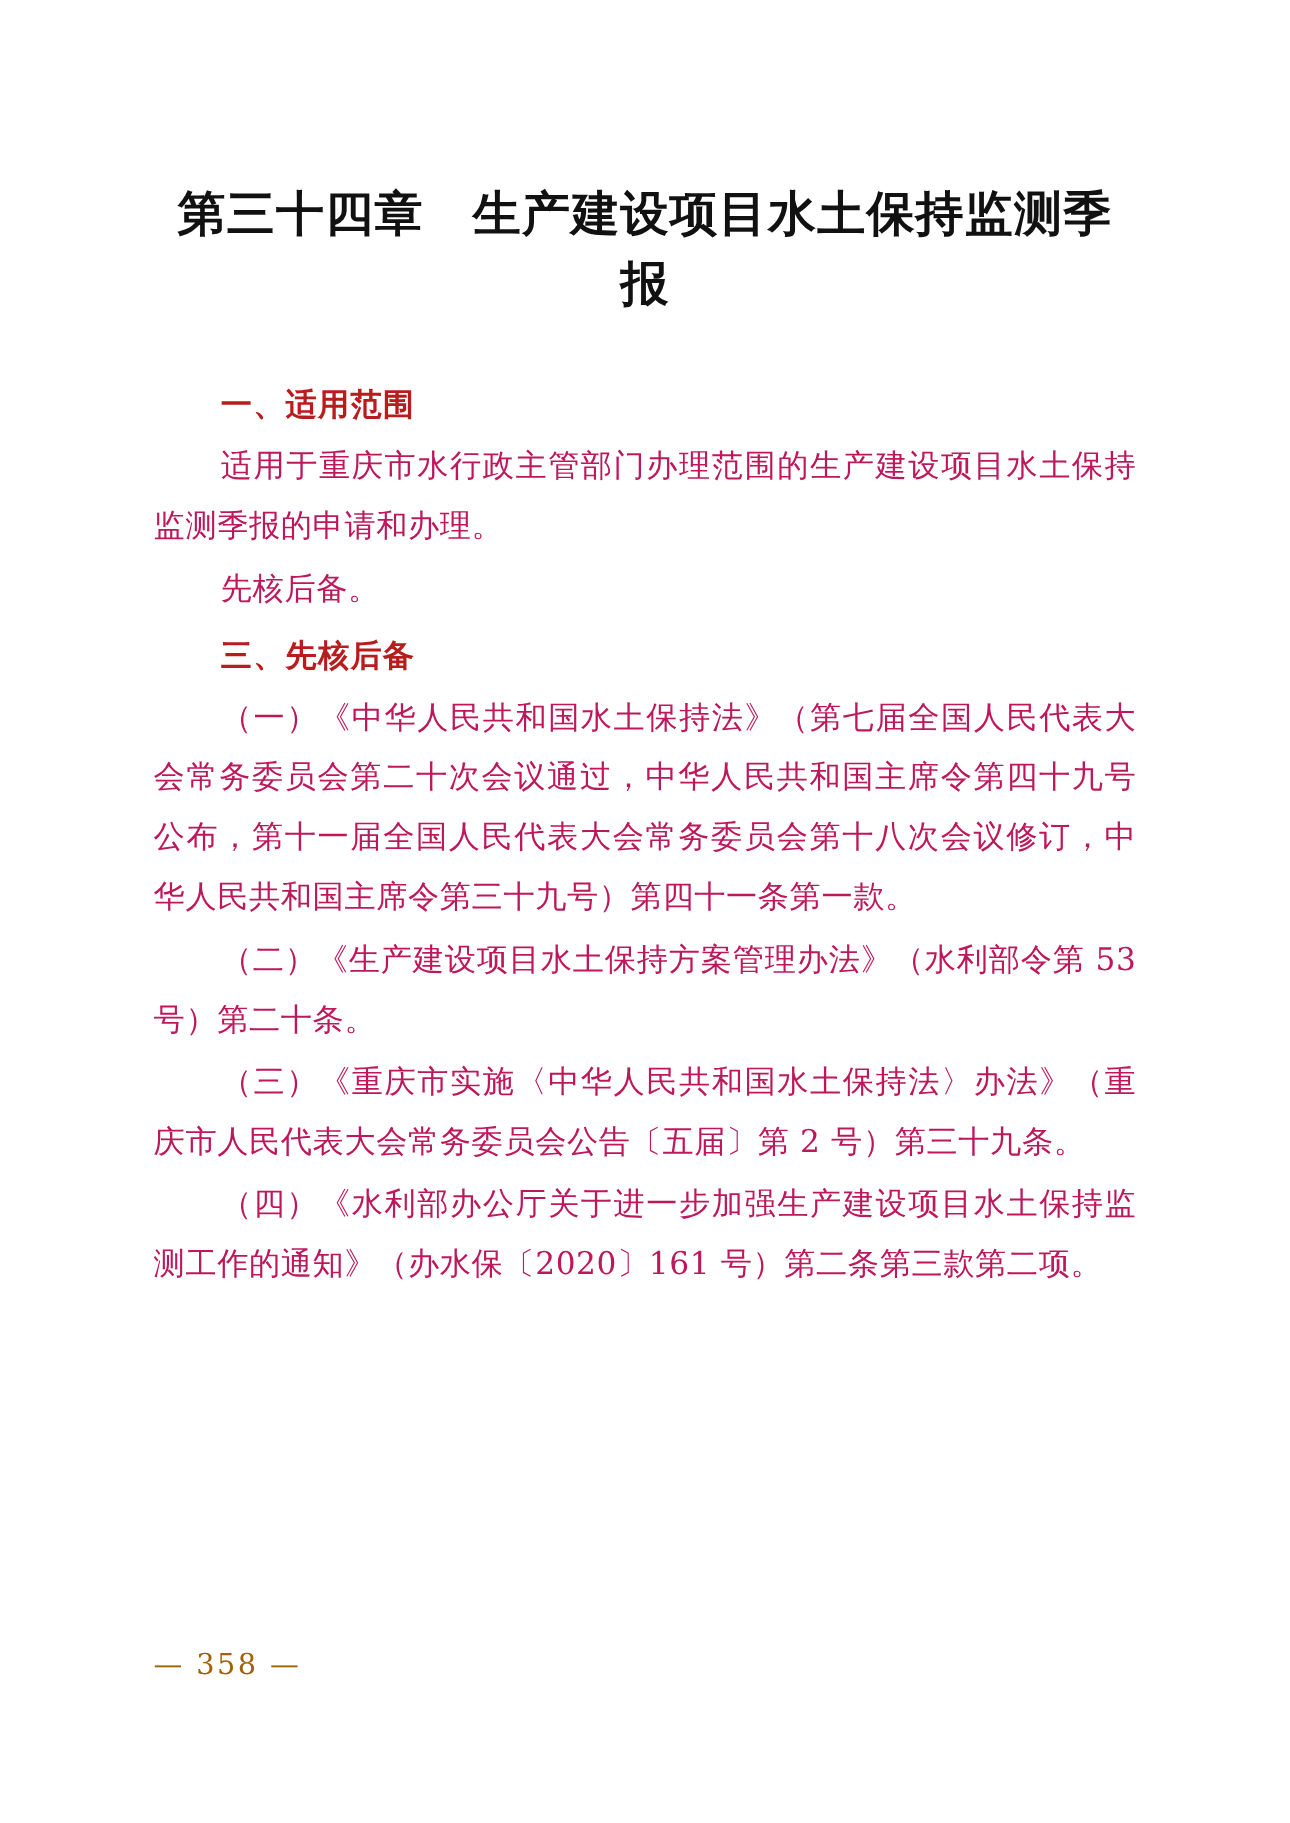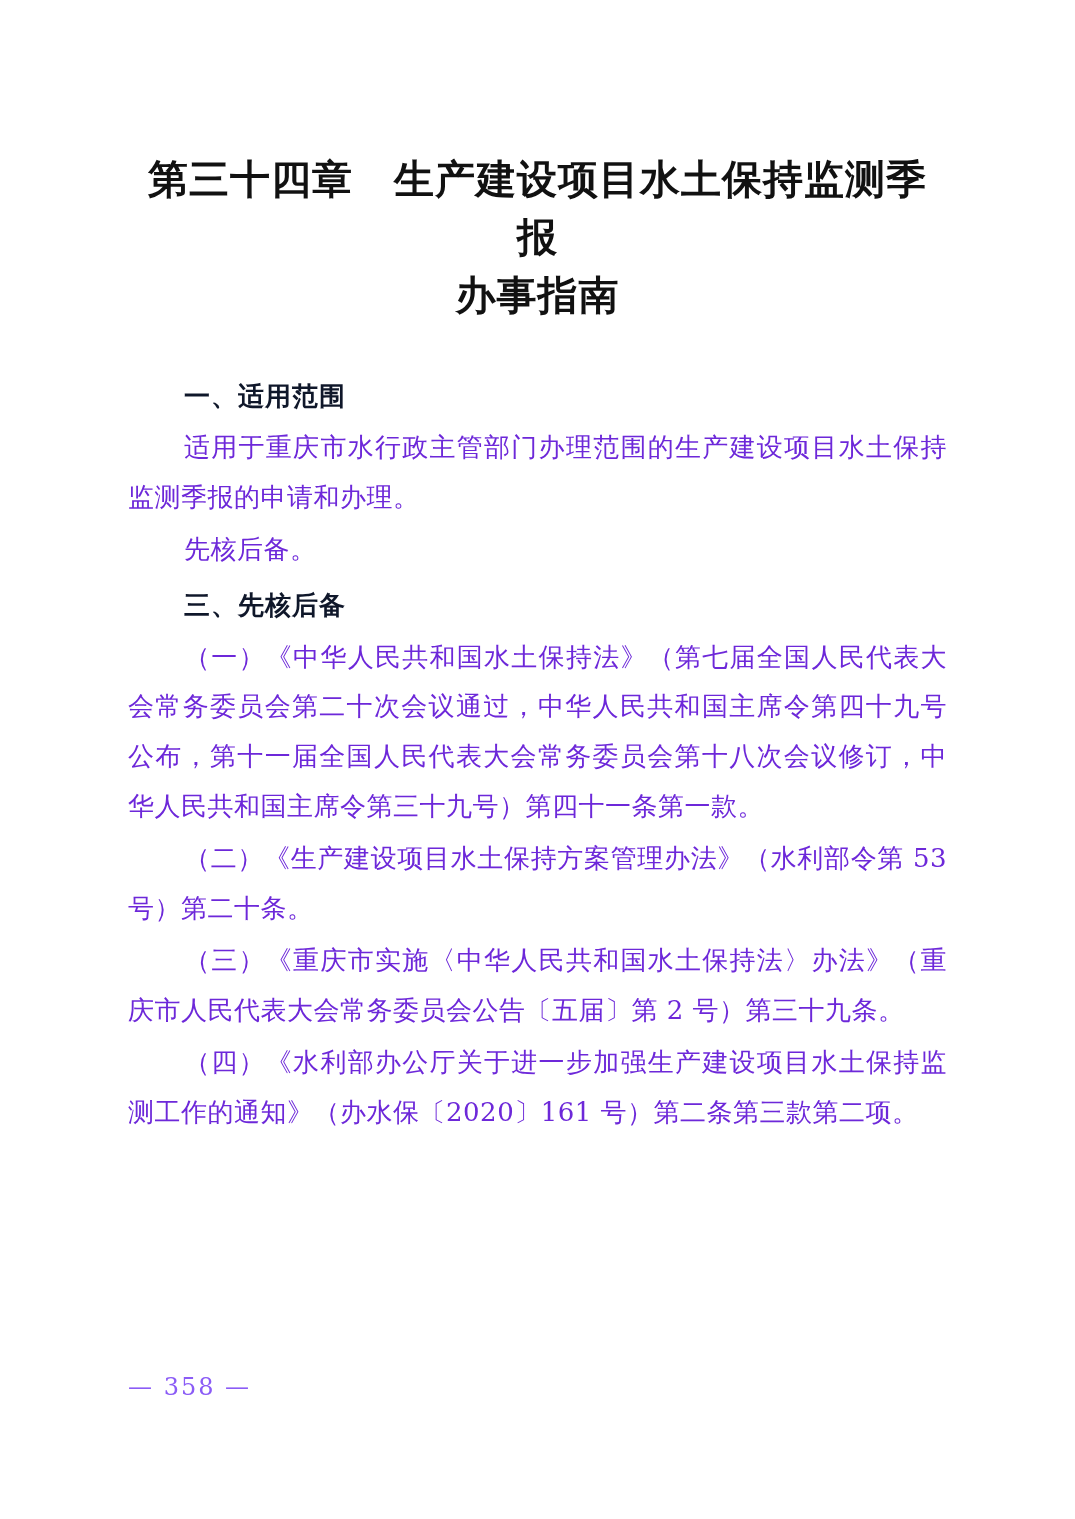--- a/index.html
+++ b/index.html
@@ -38,53 +38,52 @@
     display: block;
   }
   .section-heading {
     font-family: "DejaVu Sans", "Liberation Sans", sans-serif;
     font-weight: bold;
     font-size: 26px;
     line-height: 1.9;
     margin: 6px 0 2px 0;
     text-indent: 56px;
     letter-spacing: 1px;
-    color: #0f172a;
+    color: #b91c1c;
   }
   .para {
     font-size: 26px;
     line-height: 1.92;
     margin: 0 0 2px 0;
     text-indent: 56px;
     text-align: justify;
     text-justify: inter-ideograph;
     letter-spacing: 0.5px;
-    color: #6d28d9;
+    color: #be185d;
   }
   .page-number {
     position: absolute;
     left: 0;
     right: 0;
     bottom: 118px;
     text-align: left;
     padding-left: 128px;
     font-size: 24px;
     letter-spacing: 2px;
-    color: #8b5cf6;
+    color: #a16207;
     font-family: "DejaVu Serif", "Liberation Serif", serif;
   }
 </style>
 </head>
 <body>
 
 <div class="page">
 
   <h1 class="doc-title">
     <span class="title-line">第三十四章　生产建设项目水土保持监测季报</span>
-    <span class="title-line">办事指南</span>
   </h1>
 
   <h2 class="section-heading">一、适用范围</h2>
   <p class="para">适用于重庆市水行政主管部门办理范围的生产建设项目水土保持监测季报的申请和办理。</p>
 
   <p class="para">先核后备。</p>
 
   <h2 class="section-heading">三、先核后备</h2>
   <p class="para">（一）《中华人民共和国水土保持法》（第七届全国人民代表大会常务委员会第二十次会议通过，中华人民共和国主席令第四十九号公布，第十一届全国人民代表大会常务委员会第十八次会议修订，中华人民共和国主席令第三十九号）第四十一条第一款。</p>
   <p class="para">（二）《生产建设项目水土保持方案管理办法》（水利部令第 53 号）第二十条。</p>

